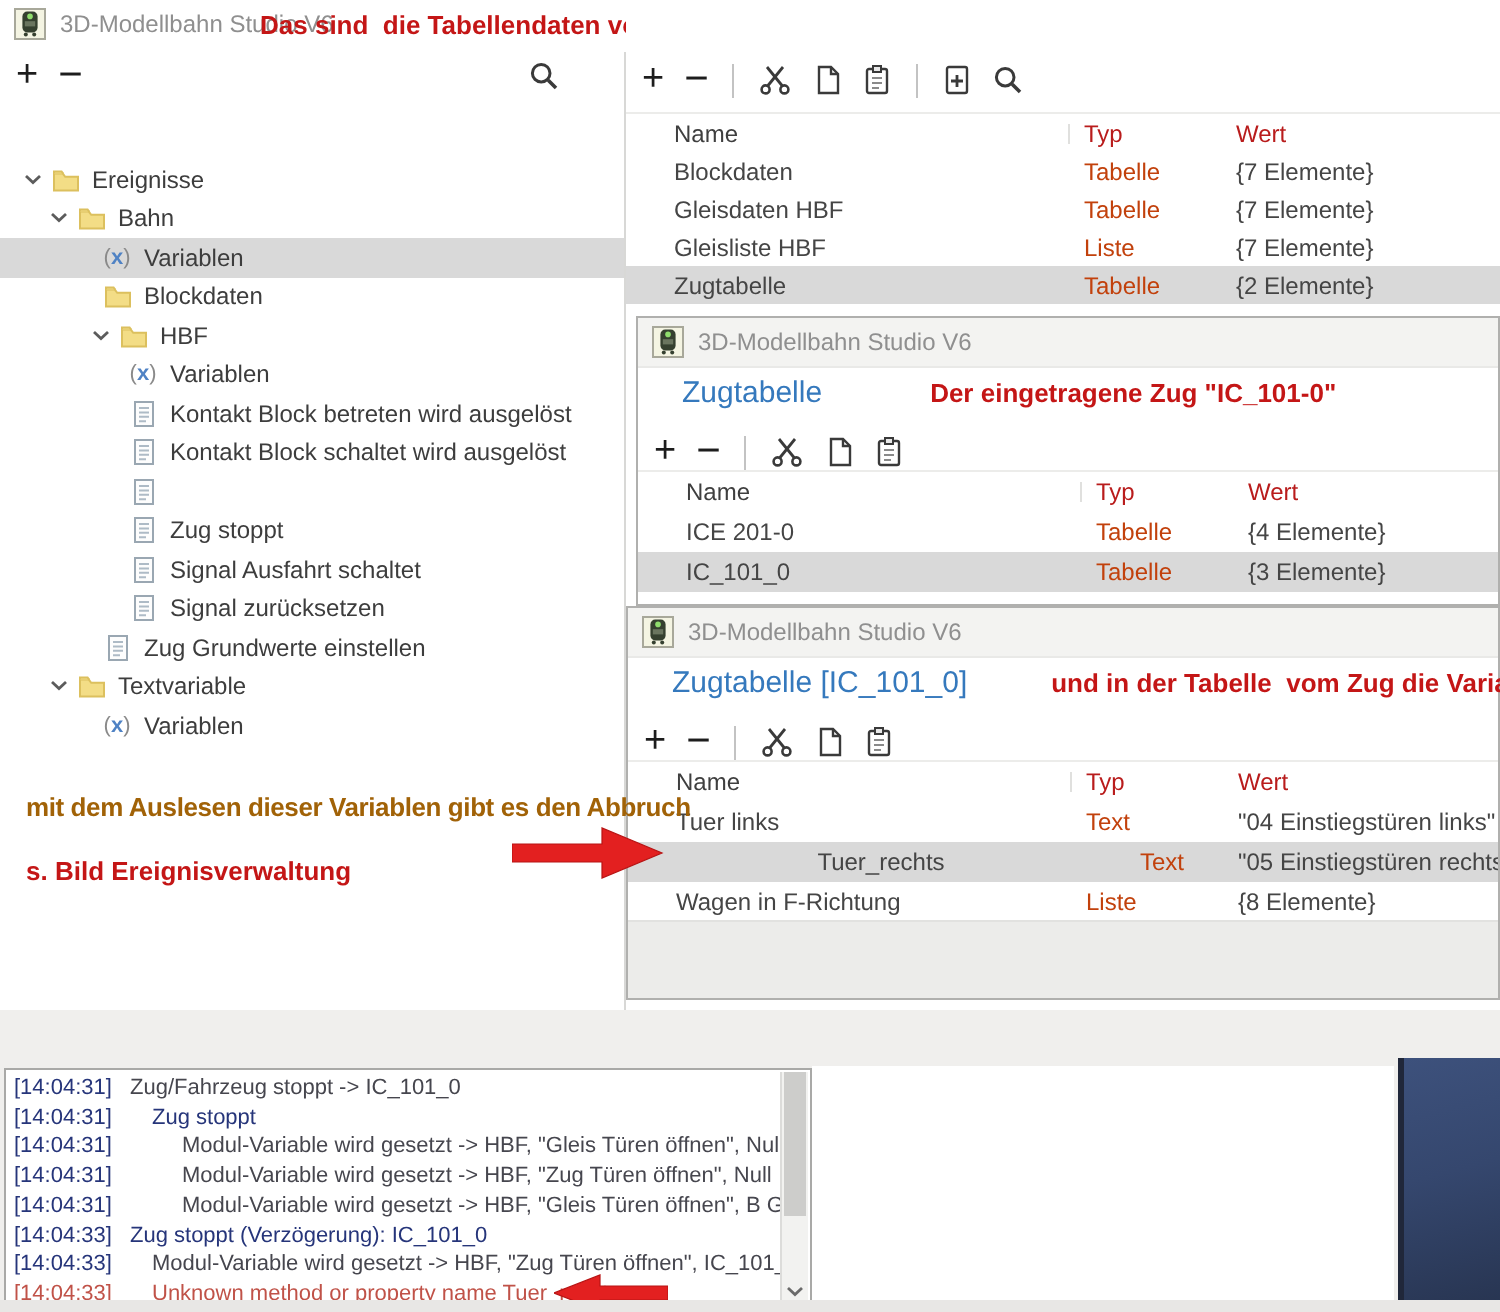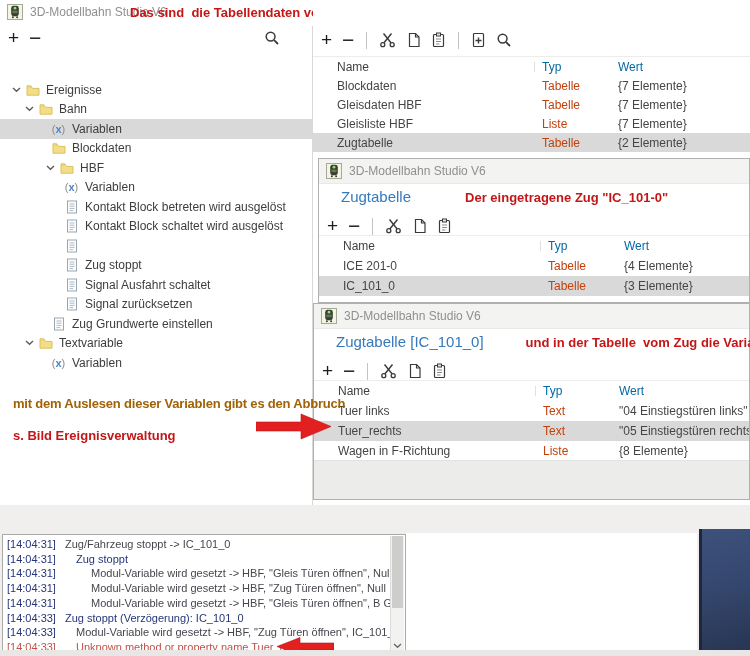--- a/index.html
+++ b/index.html
@@ -33,21 +33,21 @@
   .varglyph{font-size:11px;color:#8a8a8a;}
   .varglyph b{color:#4f82c4;font-weight:600;}
 
   
   .grid{position:absolute;left:0;width:100%;}
   .grow{display:flex;align-items:center;font-size:12px;color:#454545;}
   .grow .cn{flex:0 0 229px;padding-left:24px;box-sizing:border-box;overflow:hidden;white-space:nowrap;}
   .grow .ct{flex:0 0 76px;color:#c2410c;white-space:nowrap;}
   .grow .cw{flex:1;white-space:nowrap;overflow:hidden;}
   .grow.thead{color:#3f3f3f;border-top:1px solid #ececea;}
-  .grow.thead .ct,.grow.thead .cw{color:#0369a1;position:relative;}
+  .grow.thead .ct,.grow.thead .cw{color:#b91c1c;position:relative;}
   .grow.thead .ct::before,.grow.thead .cw::before{content:"";position:absolute;left:-8px;top:2px;bottom:2px;width:1px;background:#e0e0de;}
   .grow.sel{background:#d9d9d9;}
 
   
   .subwin{position:absolute;background:#fff;border:1px solid #b0b0ae;box-sizing:border-box;}
   .headrow{display:flex;align-items:baseline;gap:0;height:26px;margin-top:4px;}
   .bluehead{font-size:15px;color:#3579bd;margin-left:22px;white-space:pre;}
   .rednote{font-size:13px;font-weight:bold;color:#c41616;white-space:pre;}
   .headrow .rednote{margin-left:54px;}
   .win3foot{position:absolute;left:0;right:0;bottom:0;height:38px;background:#ececea;border-top:1px solid #e2e2e0;}
@@ -449,21 +449,21 @@
         <div class="grow thead" style="height: 20px;">
           <span class="cn">Name</span>
           <span class="ct">Typ</span>
           <span class="cw">Wert</span>
         </div>
         <div class="grow" style="height: 20px;">
           <span class="cn">Tuer links</span>
           <span class="ct">Text</span>
           <span class="cw">"04 Einstiegstüren links"</span>
         </div>
-        <div class="grow sel" style="height: 20px;">
+        <div class="grow sel" style="height: 20px; text-align: center;">
           <span class="cn">Tuer_rechts</span>
           <span class="ct">Text</span>
           <span class="cw">"05 Einstiegstüren rechts"</span>
         </div>
         <div class="grow" style="height: 20px;">
           <span class="cn">Wagen in F-Richtung</span>
           <span class="ct">Liste</span>
           <span class="cw">{8 Elemente}</span>
         </div>
       </div>

